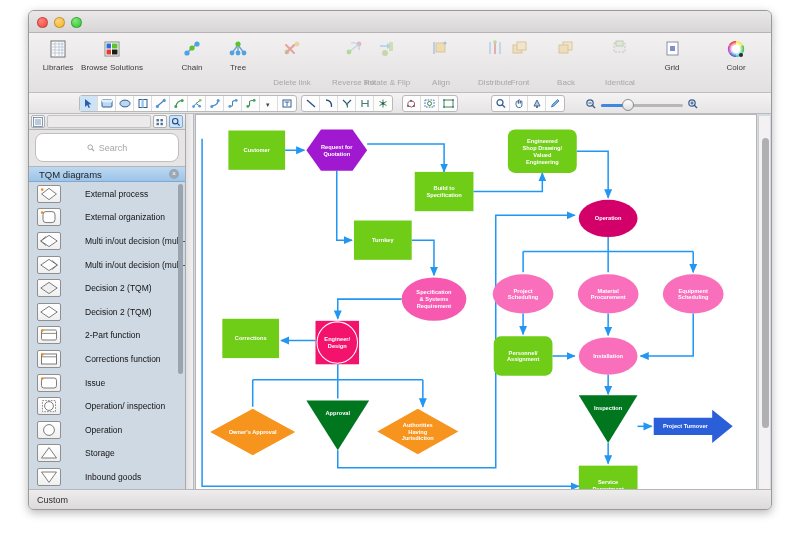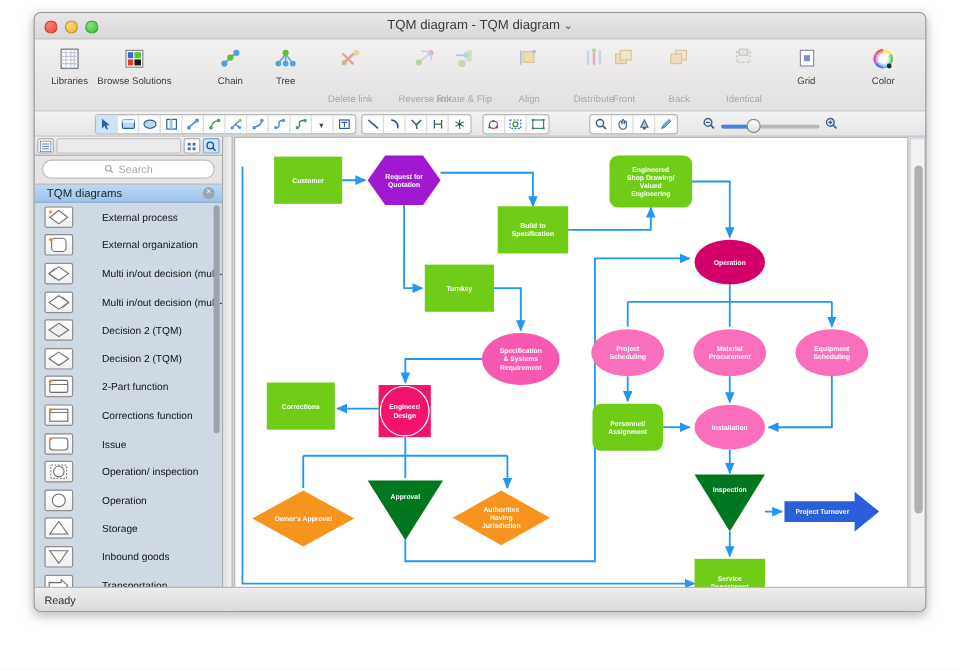--- a/index.html
+++ b/index.html
@@ -98,21 +98,21 @@
     border-bottom: 1px solid #b5b5b5;
   }
   .lp-top .sq {
     width: 14px; height: 13px; display: flex; align-items: center; justify-content: center;
     border: 1px solid #b0b0b0; border-radius: 2px; background: #fafafa;
   }
   .lp-top .grow { flex: 1; height: 13px; background: #eceaea; border: 1px solid #c3c3c3; border-radius: 2px; }
   .lp-top .sq.sel { background: #cfe3f7; border-color: #7fa9d4; }
   .lp-search { padding: 3px 6px 4px 6px; background: #e6e4e4; border-bottom: 1px solid #b5b5b5; }
   .searchbox {
-    height: 16px; border-radius: 8px; background: #ffffff; border: 1px solid #bfbfbf;
+    height: 29px; border-radius: 8px; background: #ffffff; border: 1px solid #bfbfbf;
     display: flex; align-items: center; justify-content: center; gap: 4px;
   }
   .searchbox .ph { font-size: 9px; color: #a6a6a6; }
   .lp-hdr {
     height: 15px; display: flex; align-items: center; justify-content: space-between;
     padding: 0 6px 0 10px;
     background: linear-gradient(180deg,#bcd9f2 0%, #9cc4e8 100%);
     border-bottom: 1px solid #7fa9d4;
     font-size: 9.5px; color: #1e1e1e;
   }
@@ -212,23 +212,20 @@
 <body>
 
 <div id="app">
   <div class="window">
 
     <div class="titlebar">
       <div class="traffic">
         <div class="dot red"></div>
         <div class="dot yellow"></div>
         <div class="dot green"></div>
-      </div>
-      <div class="win-title">
-        <span>TQM diagram - TQM diagram</span><span class="caret">⌄</span>
       </div>
     </div>
 
     <div class="ribbon">
 
       <div class="ribgrp" style="left:6px;">
         <div class="ribitem">
           <div class="ic">
             <svg width="20" height="20" viewBox="0 0 20 20">
               <rect x="3" y="2" width="14" height="16" fill="#fdfdfd" stroke="#7d7d7d" stroke-width="1.1"></rect>
@@ -947,16 +944,16 @@
             <div class="pg"></div>
           </div>
           <div class="htrack">
             <div class="hthumb"></div>
           </div>
         </div>
       </div>
     </div>
 
     <div class="statusbar">
-      <span>Ready</span>
+      <span>Custom</span>
     </div>
   </div>
 </div>
 
 </body></html>

